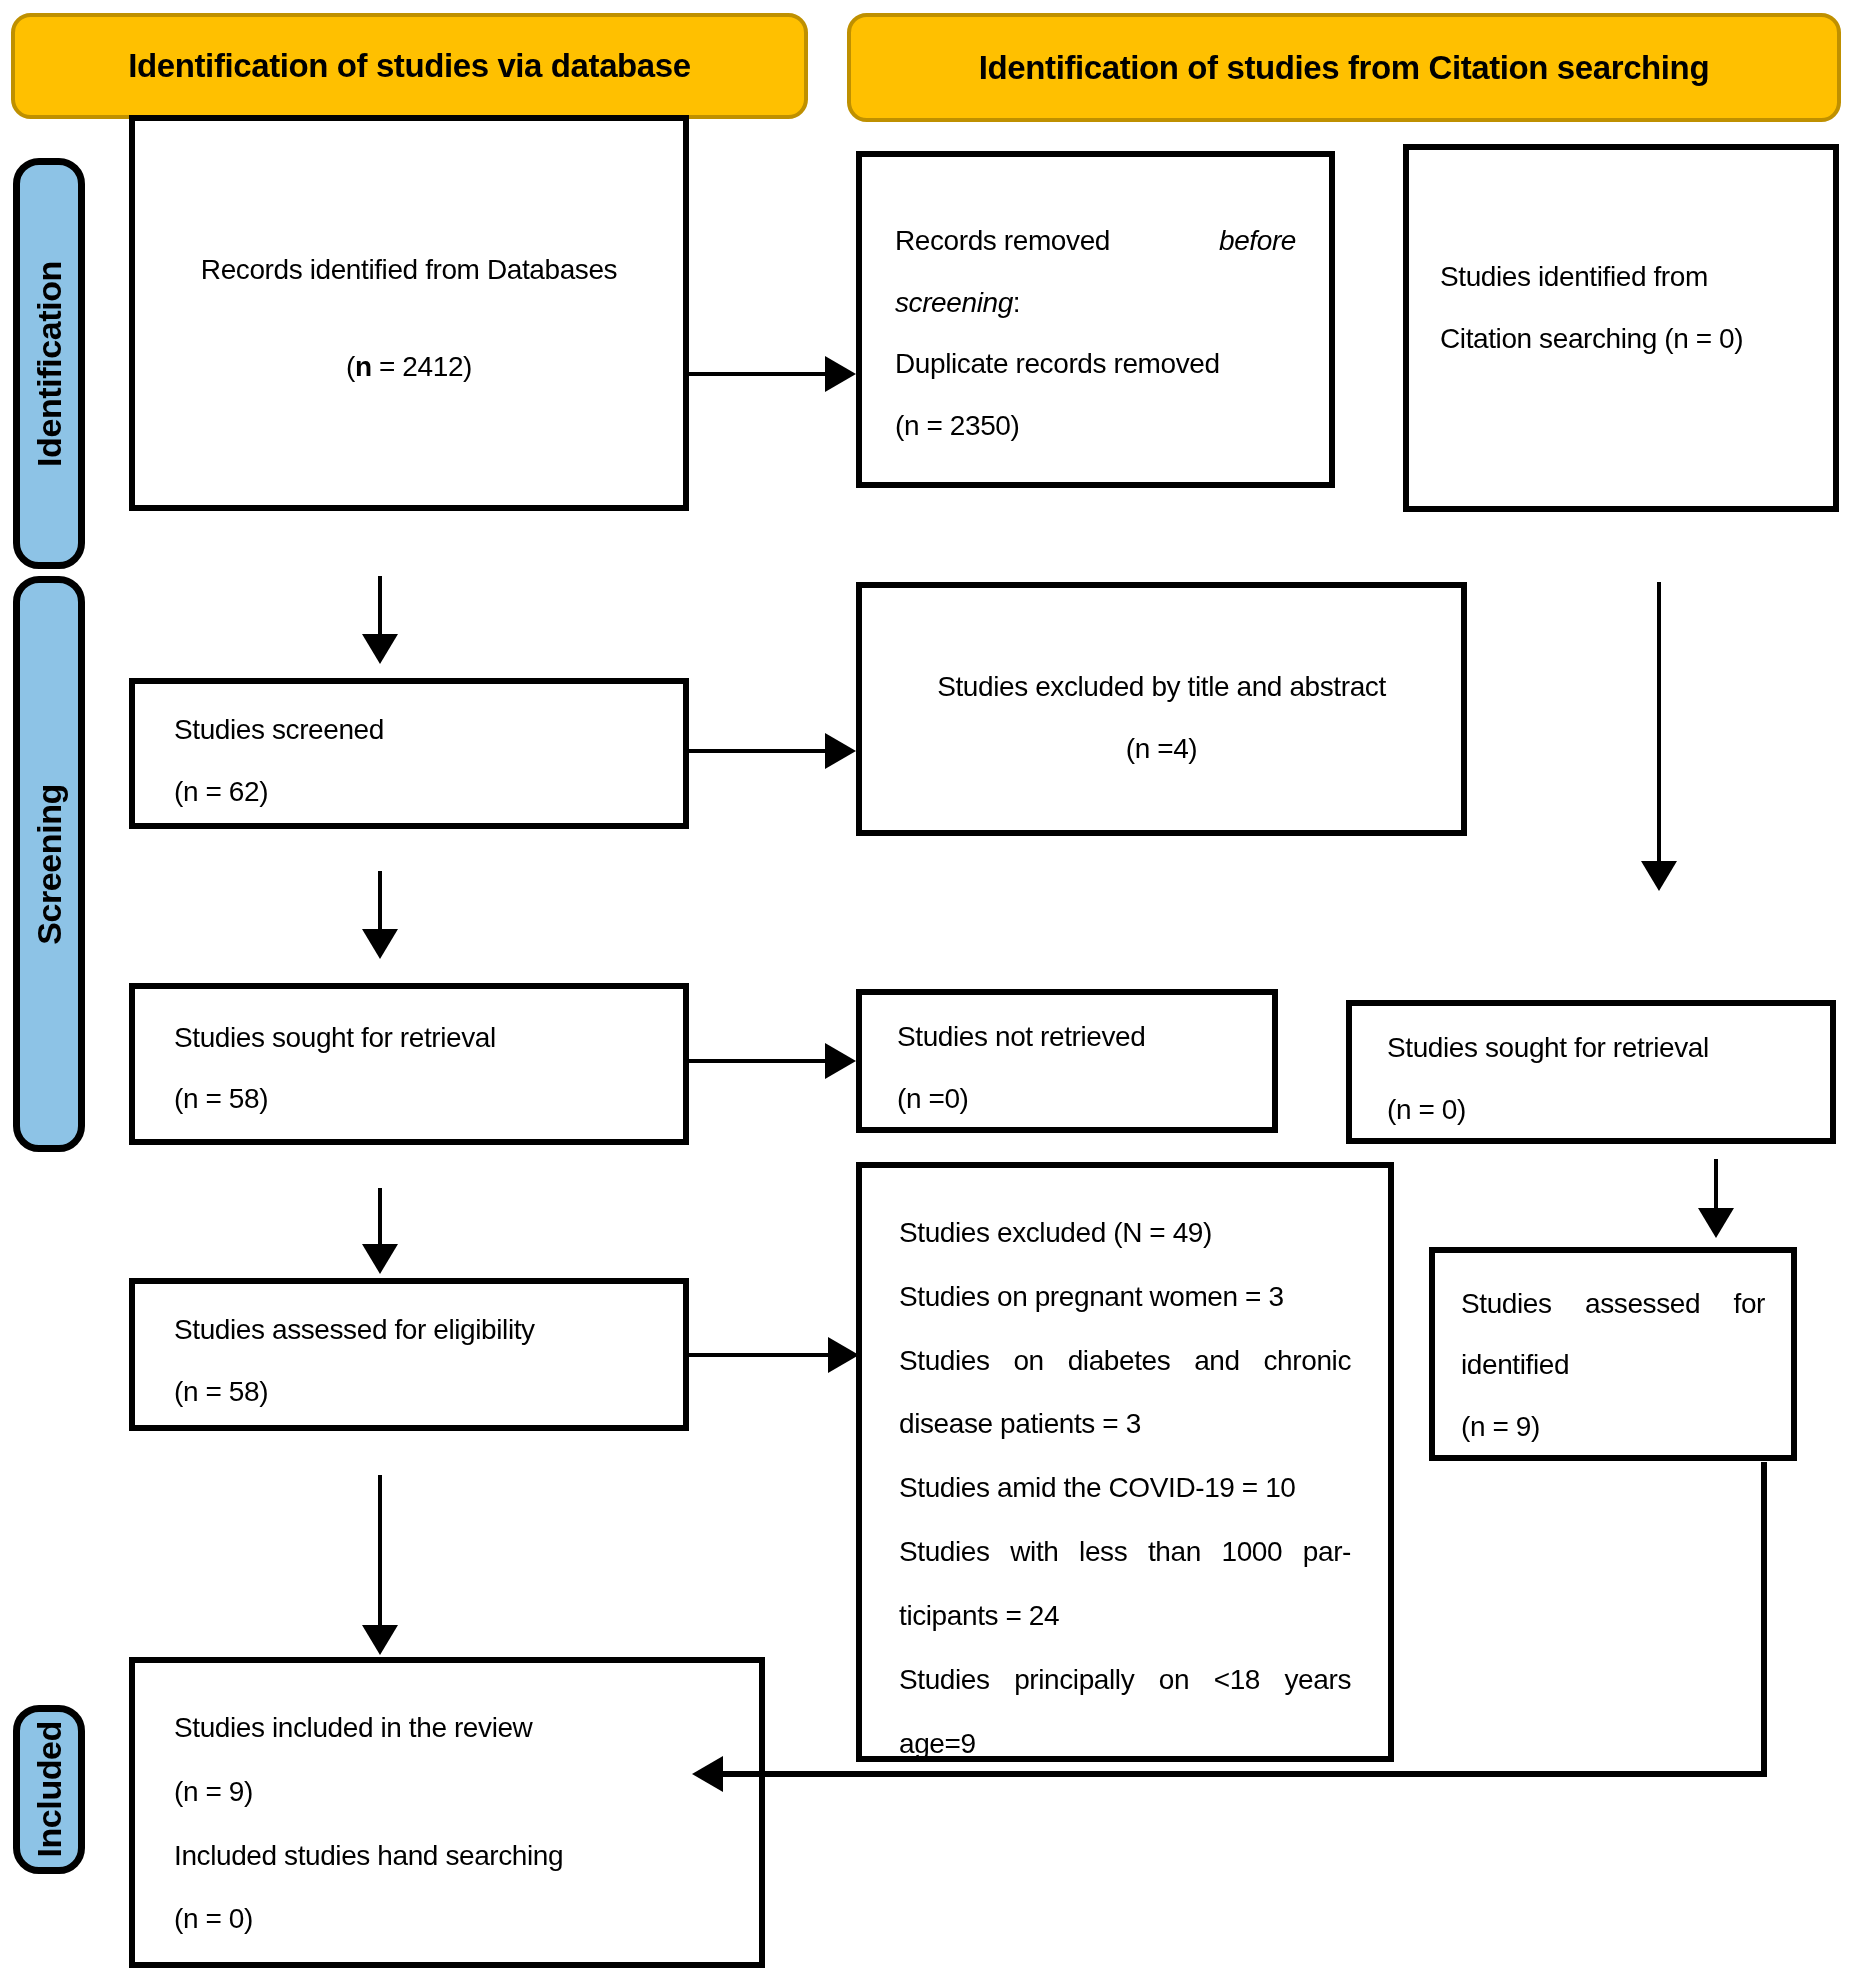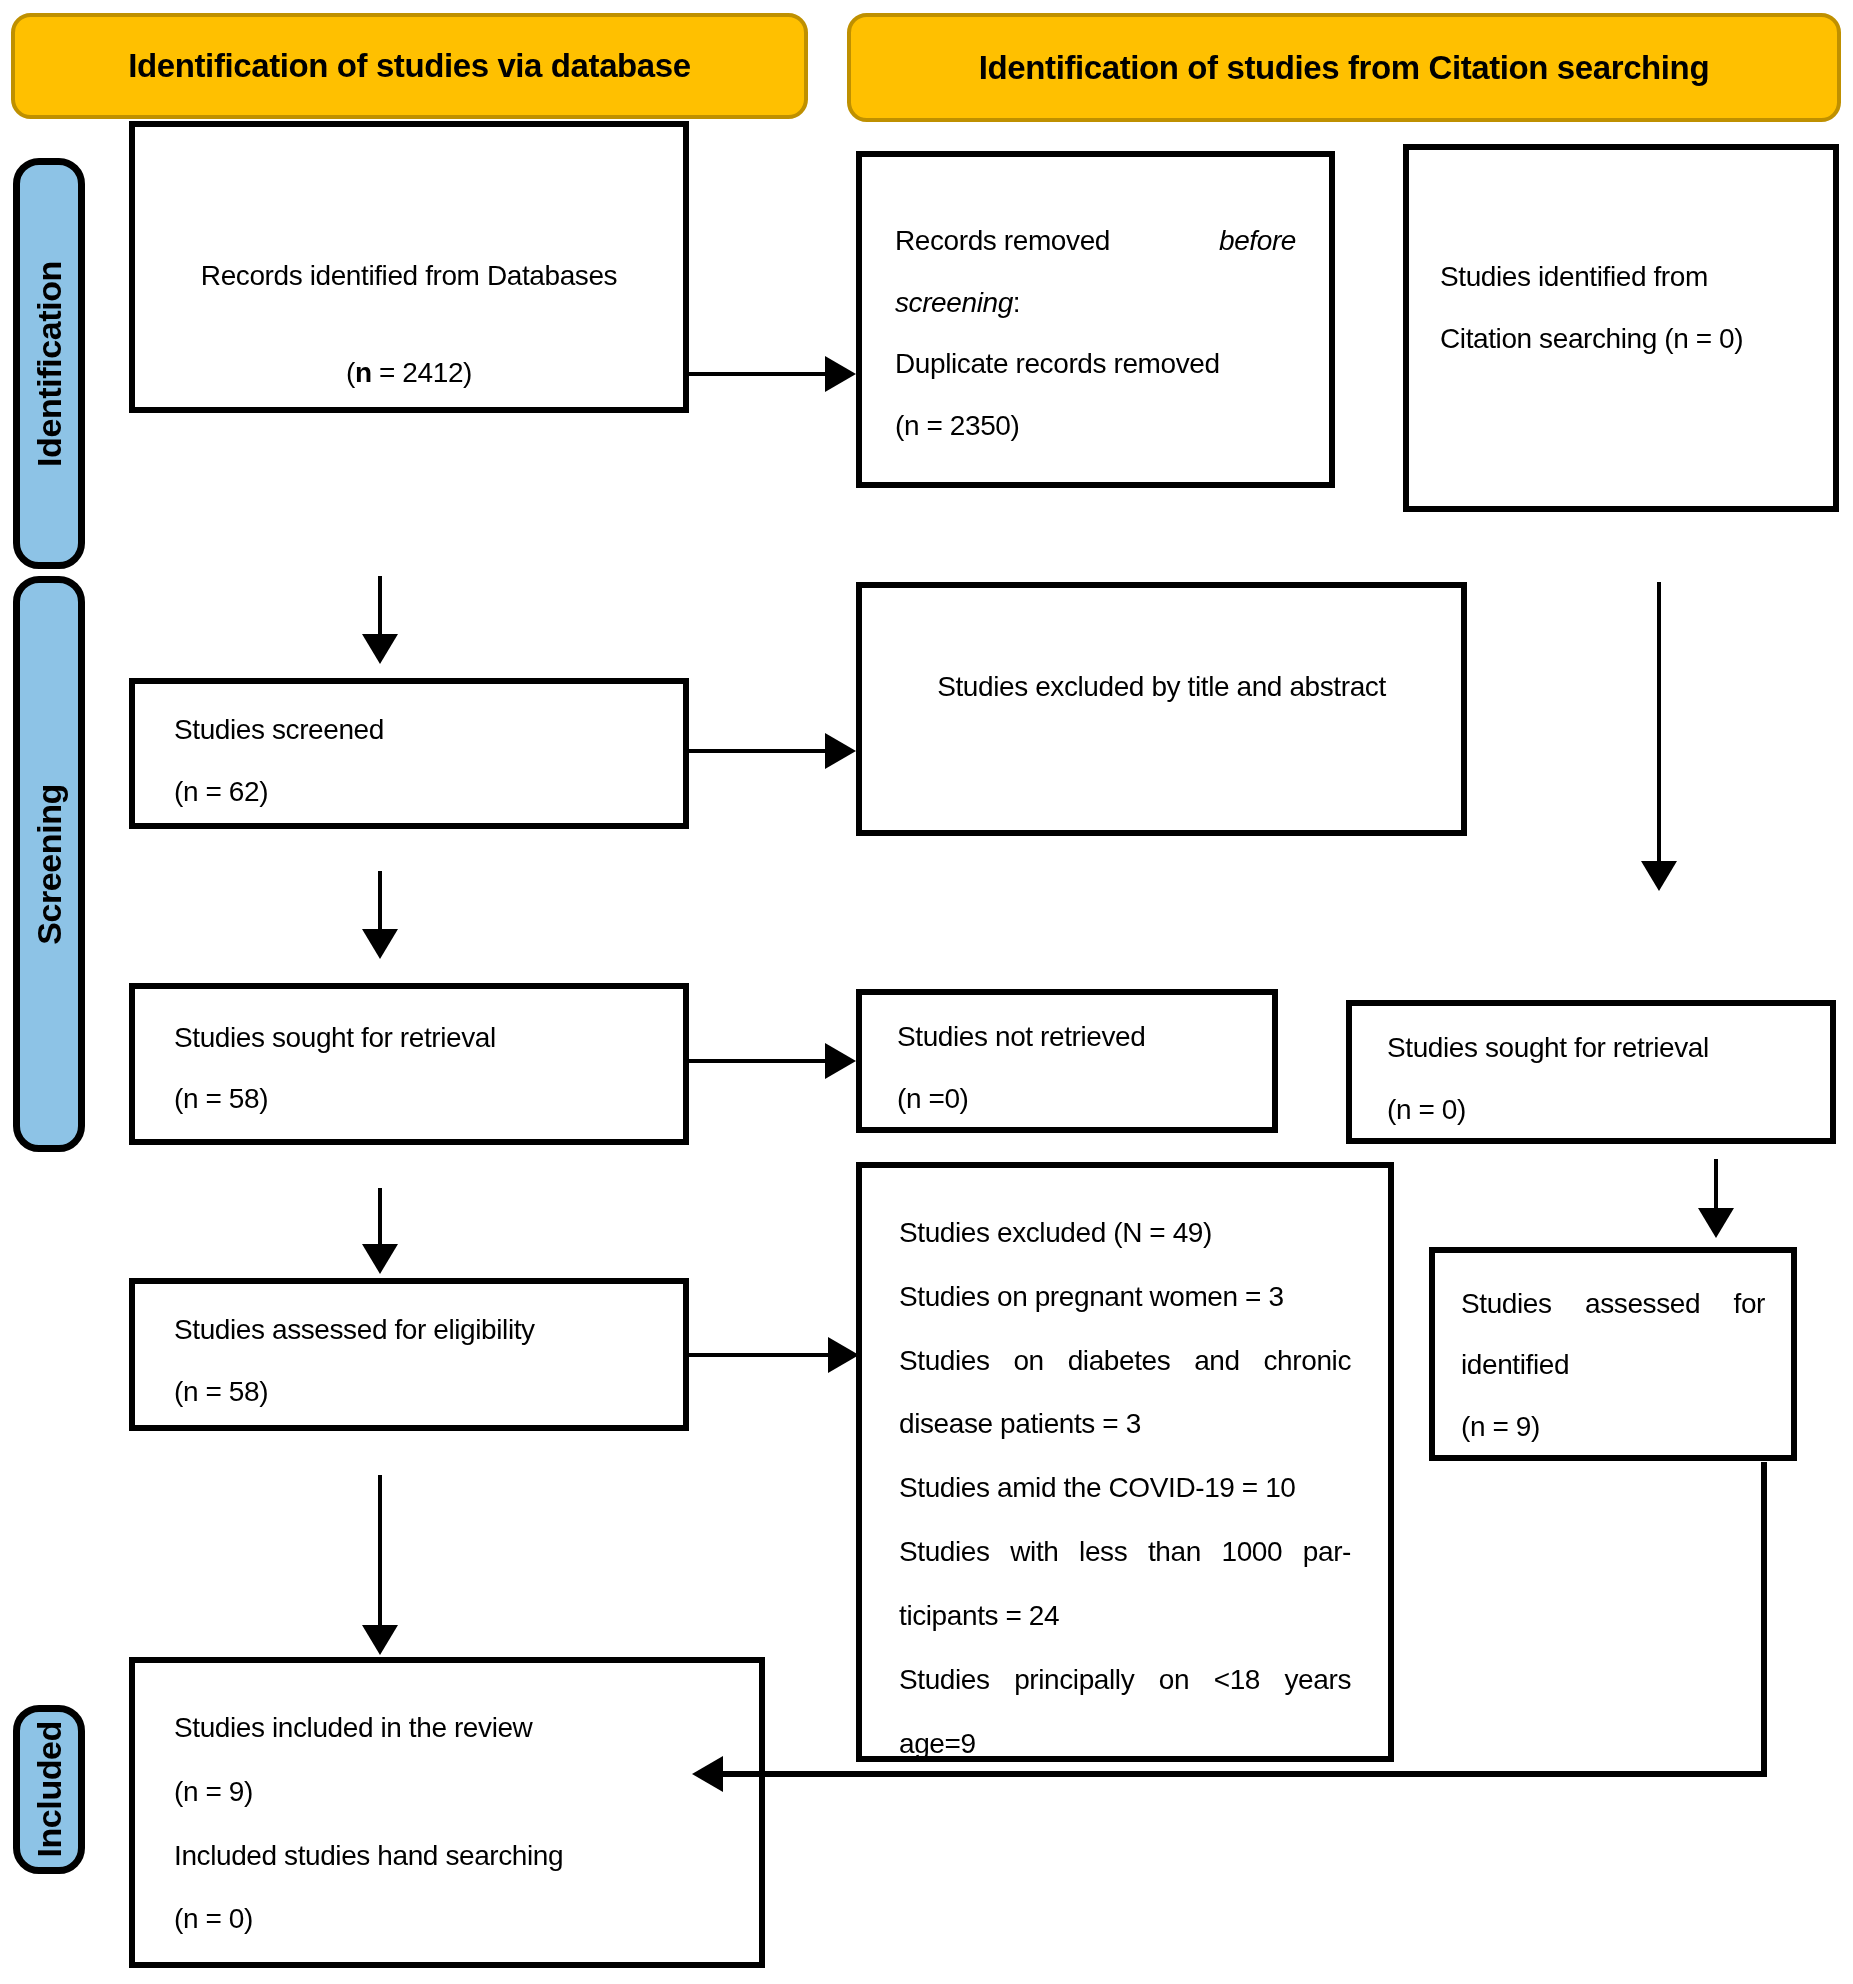--- a/index.html
+++ b/index.html
@@ -64,21 +64,21 @@
   <div class="stage" style="left:13px;top:158px;width:72px;height:411px;">
     <span>Identification</span>
   </div>
   <div class="stage" style="left:13px;top:576px;width:72px;height:576px;">
     <span>Screening</span>
   </div>
   <div class="stage" style="left:13px;top:1705px;width:72px;height:169px;">
     <span>Included</span>
   </div>
 
-  <div class="box center" style="left:129px;top:121px;width:560px;height:292px;padding:118px 26px 0 26px;">
+  <div class="box center" style="left:129px;top:115px;width:560px;height:396px;padding:118px 26px 0 26px;">
     <div class="ln">Records identified from Databases</div>
     <div class="ln" style="margin-top:35px;"><span>(</span><span class="bd">n</span><span> = 2412)</span></div>
   </div>
 
   <div class="box" style="left:856px;top:151px;width:479px;height:337px;padding:53px 33px 0 33px;">
     <div class="ln spread">
       <span>Records removed</span>
       <span class="it">before</span>
     </div>
     <div class="ln"><span class="it">screening</span><span>:</span></div>
@@ -91,20 +91,21 @@
     <div class="ln">Citation searching (n = 0)</div>
   </div>
 
   <div class="box" style="left:129px;top:678px;width:560px;height:151px;padding:15.3px 26px 0 39px;">
     <div class="ln">Studies screened</div>
     <div class="ln">(n = 62)</div>
   </div>
 
   <div class="box center" style="left:856px;top:582px;width:611px;height:254px;padding:68px 17.5px 0 17.5px;">
     <div class="ln">Studies excluded by title and abstract</div>
+    <div class="ln">(n =4)</div>
   </div>
 
   <div class="box" style="left:129px;top:983px;width:560px;height:162px;padding:17.5px 26px 0 39px;">
     <div class="ln">Studies sought for retrieval</div>
     <div class="ln">(n = 58)</div>
   </div>
 
   <div class="box" style="left:856px;top:989px;width:422px;height:144px;padding:11px 22px 0 35px;">
     <div class="ln">Studies not retrieved</div>
     <div class="ln">(n =0)</div>

